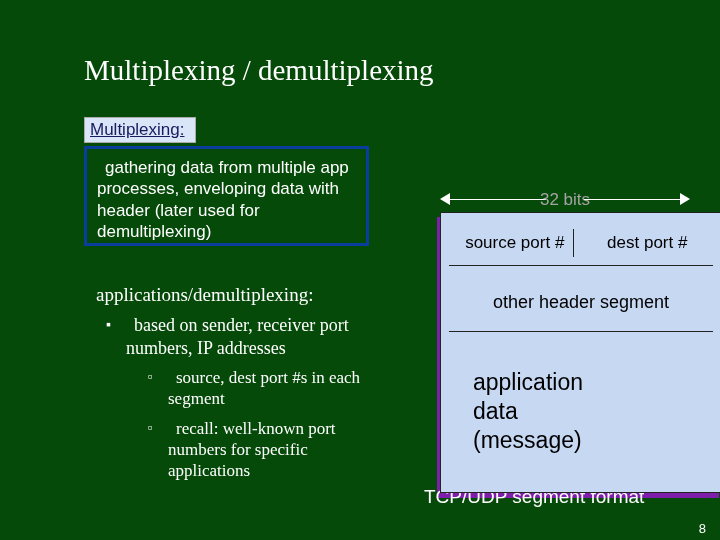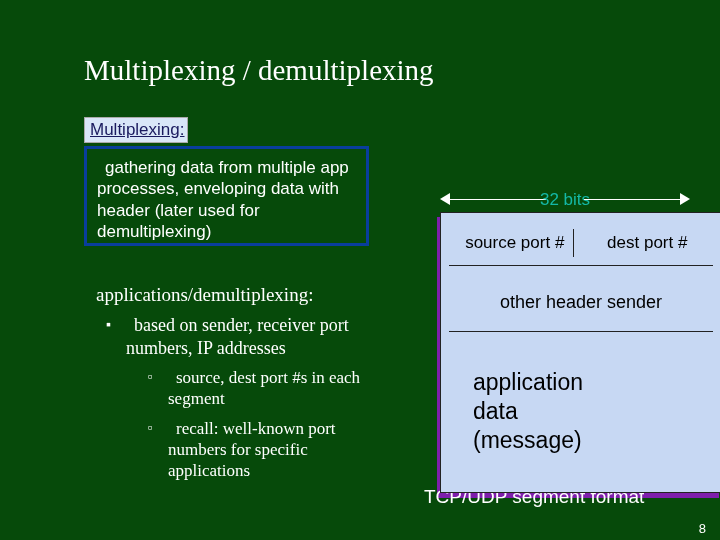--- a/index.html
+++ b/index.html
@@ -22,21 +22,21 @@
   }
   .mux-label {
     position: absolute;
     top: 93px;
     left: 60px;
     background: #d9e6f8;
     color: #1a1a5e;
     font-family: Arial, Helvetica, sans-serif;
     font-size: 17px;
     text-decoration: underline;
-    padding: 2px 2px 2px 5px;
+    padding: 2px 10px 2px 5px;
     border: 1px solid #aaa;
   }
   .def-box {
     position: absolute;
     top: 122px;
     left: 60px;
     width: 285px;
     height: 100px;
     border: 3px solid #093e9c;
     background: transparent;
@@ -88,21 +88,21 @@
   .bits-row {
     position: relative;
     height: 24px;
     text-align: center;
     margin-bottom: 6px;
   }
   .bits-label {
     display: inline-block;
     font-family: Arial, Helvetica, sans-serif;
     font-size: 17px;
-    color: #14b8a6;
+    color: #a3a3a3;
     position: relative;
     top: 2px;
   }
   .arrow-line {
     position: absolute;
     top: 11px;
     height: 0;
     border-top: 1px solid #fff;
   }
   .arrow-left-line { left: 6px; width: 100px; }
@@ -216,21 +216,21 @@
     <span class="bits-label">32 bits</span>
     <div class="arrow-line arrow-right-line"></div>
     <div class="arrow-head arrow-head-right"></div>
   </div>
   <div class="seg-shadow">
     <div class="seg">
       <div class="port-row">
         <div class="port-cell">source port #</div>
         <div class="port-cell">dest port #</div>
       </div>
-      <div class="other-row">other header sender</div>
+      <div class="other-row">other header segment</div>
       <div class="data-row">application<br>data<br>(message)</div>
     </div>
   </div>
 </div>
 
 <div class="caption">TCP/UDP segment format</div>
 
 <div class="page-num">8</div>
 
 </body></html>

